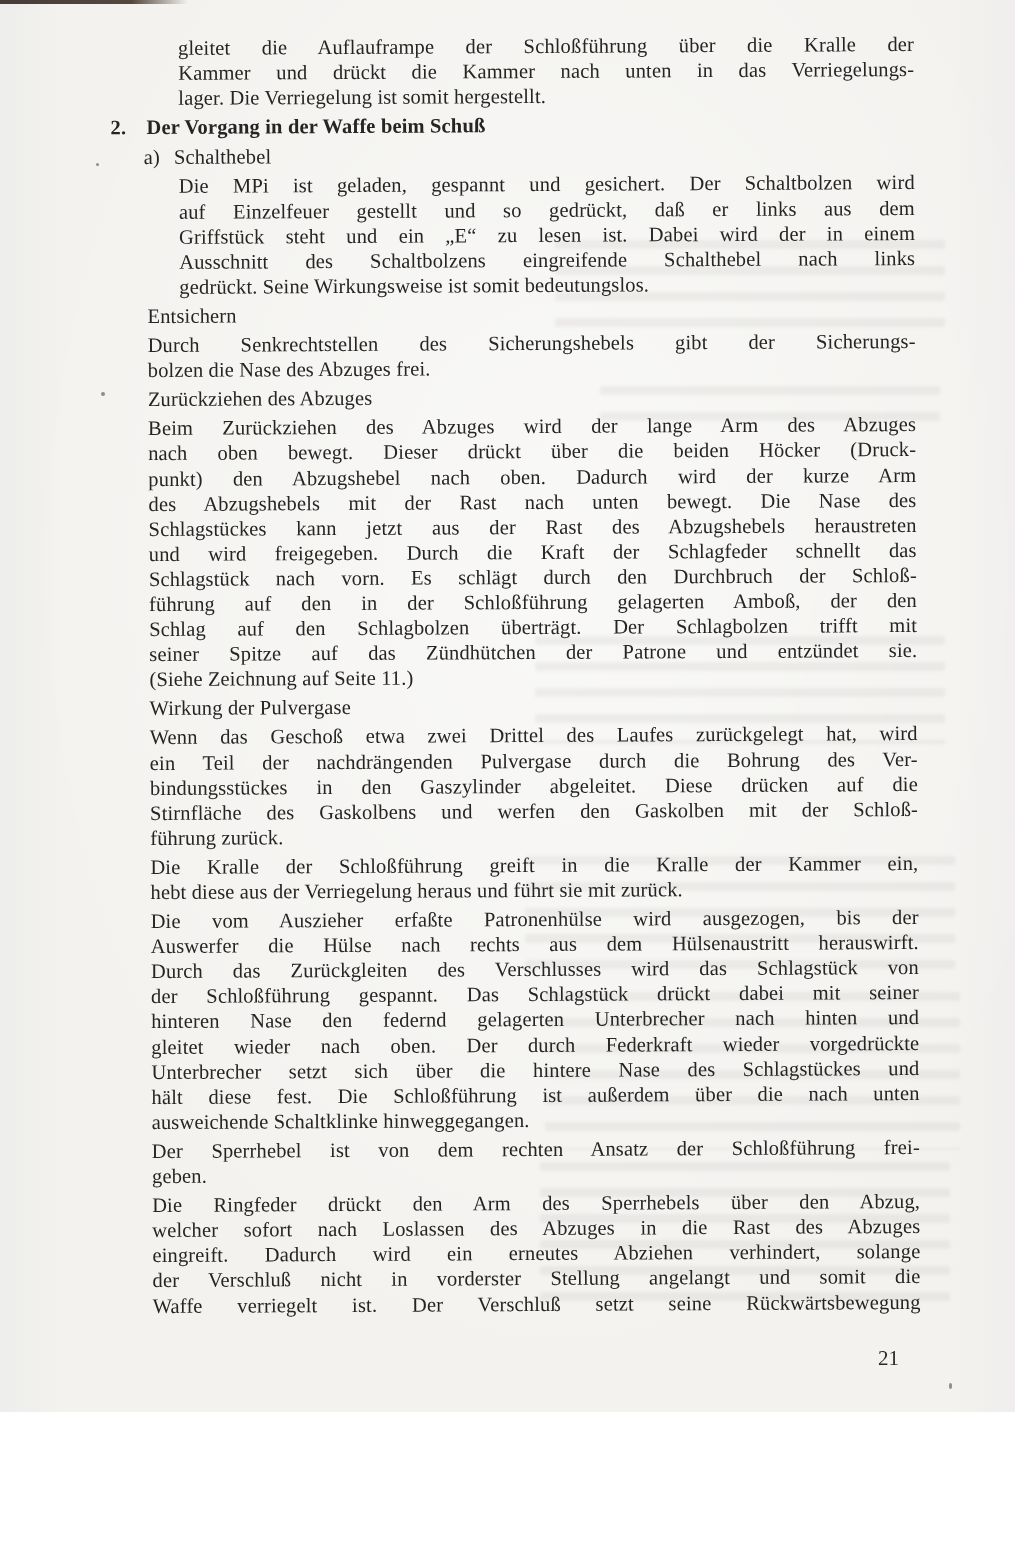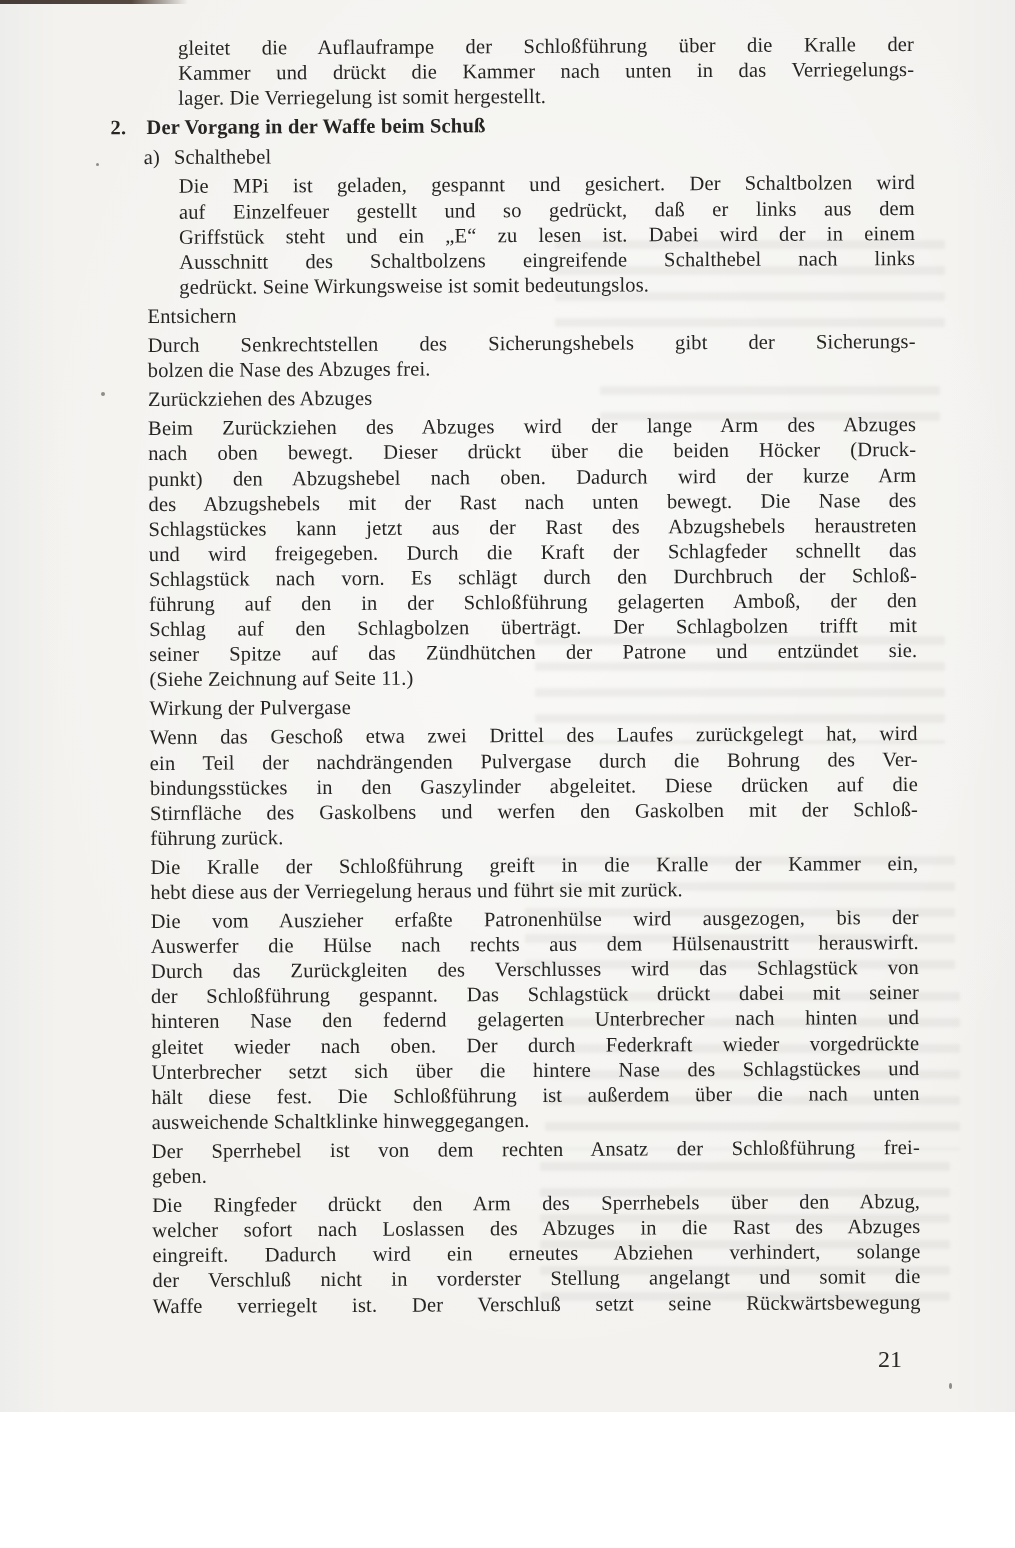--- a/index.html
+++ b/index.html
@@ -43,21 +43,21 @@
     font-weight: bold;
   }
   .subhead-row { margin: 0 0 4px -3px; }
   .subhead-letter { display: inline-block; width: 25px; }
   .runin { margin: 0 0 4px 0; }
   .pagenum {
     position: absolute;
     left: 878px;
     top: 1346px;
     font-family: "Liberation Serif", "DejaVu Serif", serif;
-    font-size: 24px;
+    font-size: 21px;
     color: #2b2927;
   }
   
   .ghost {
     position: absolute;
     filter: blur(1.6px);
     background: repeating-linear-gradient(
       to bottom,
       rgba(148,145,138,0.20) 0px, rgba(148,145,138,0.20) 9px,
       rgba(0,0,0,0) 9px, rgba(0,0,0,0) 26px);

